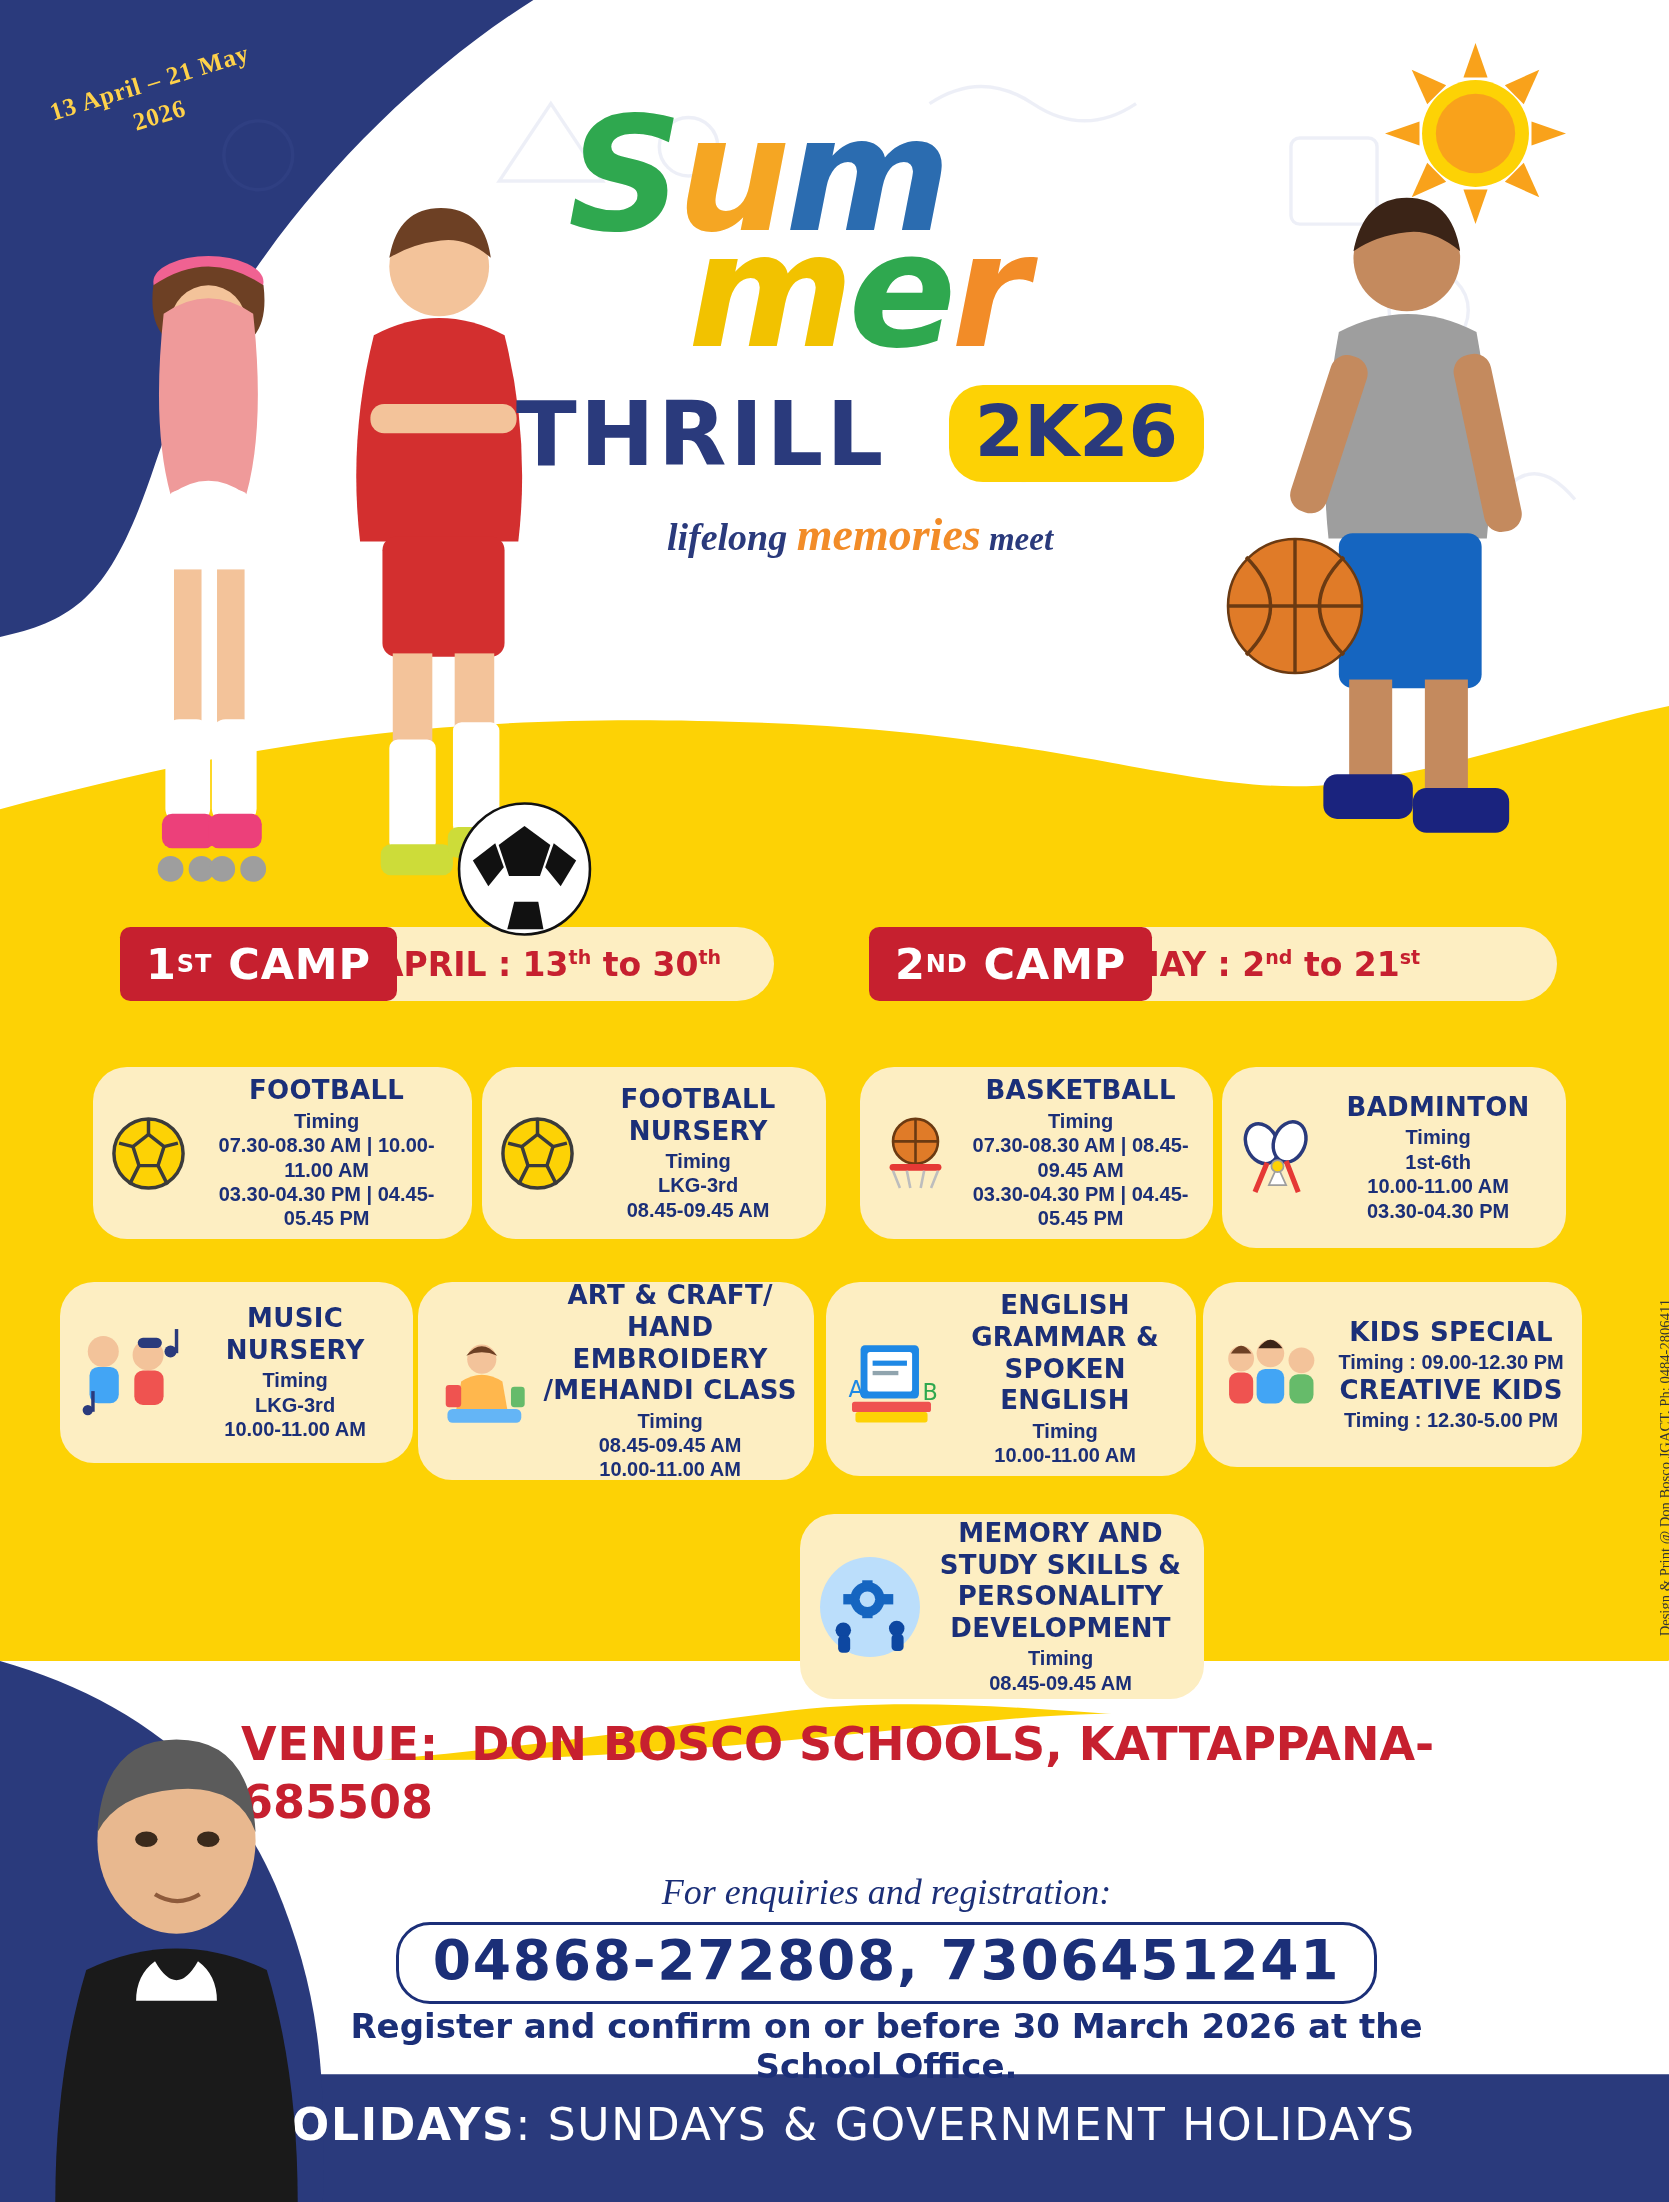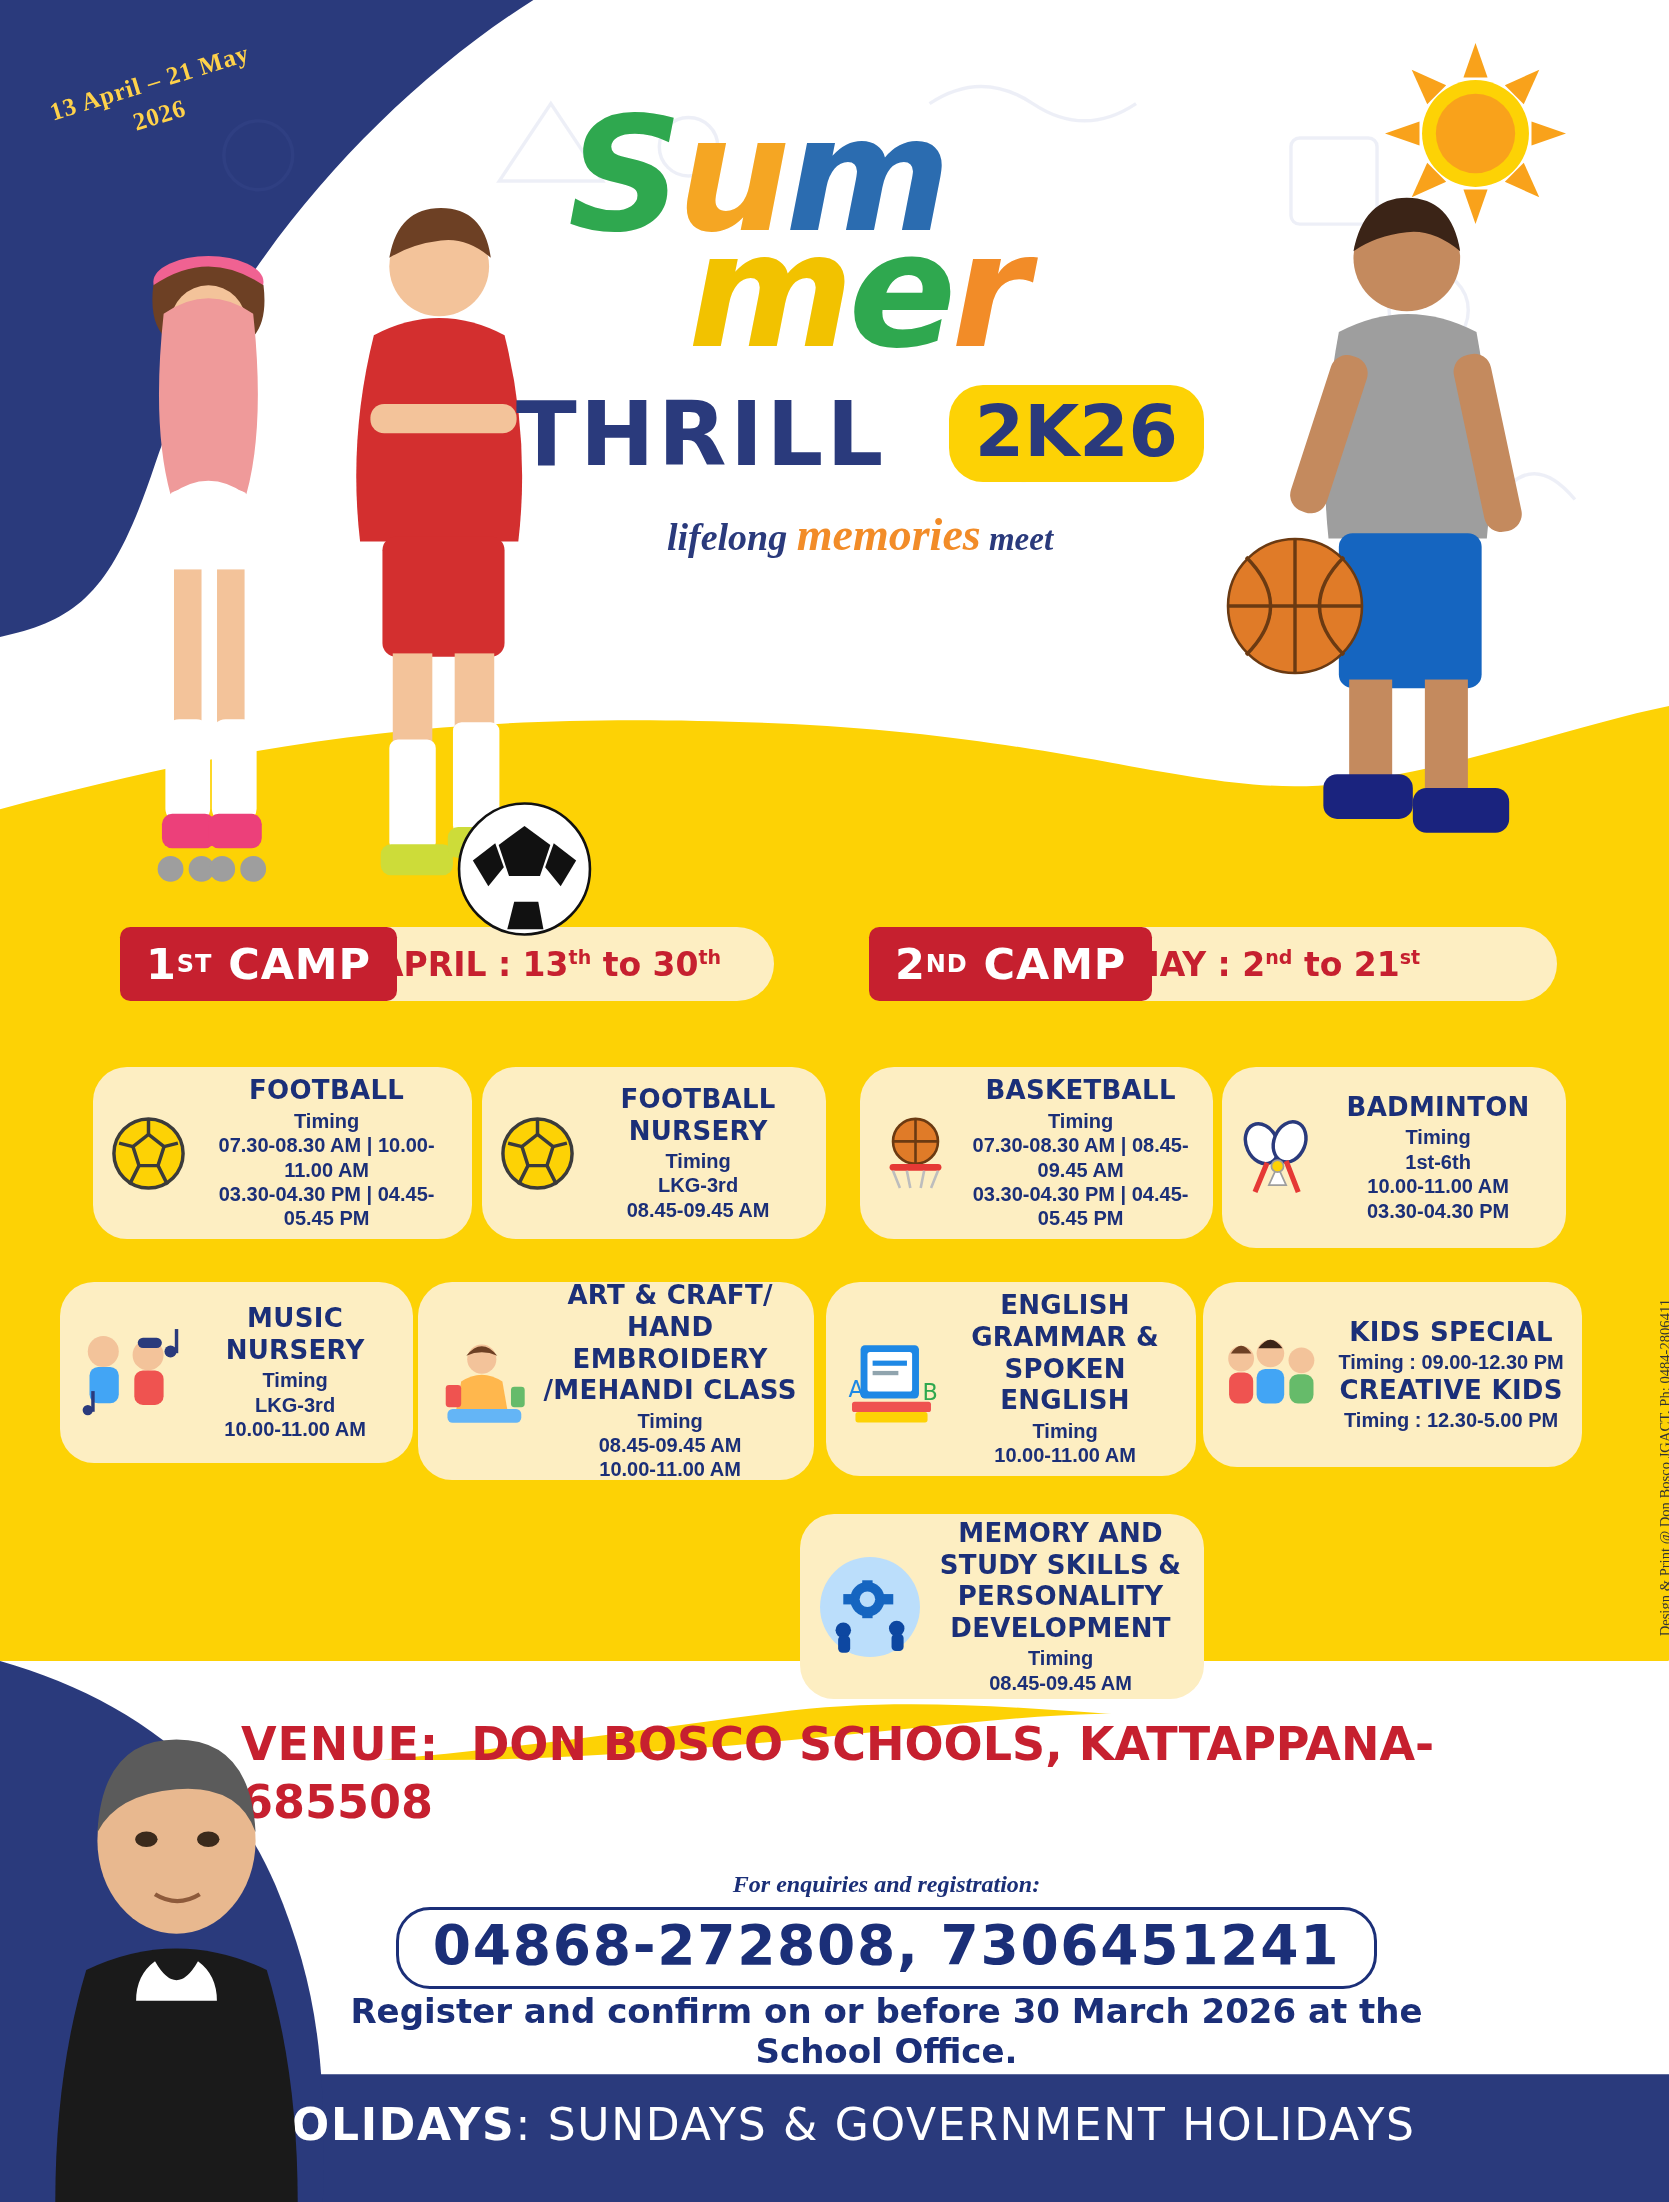--- a/index.html
+++ b/index.html
@@ -230,23 +230,23 @@
 
   .enq {
     position: absolute;
     left: 284px; top: 1871px;
     width: 1205px;
     text-align: center;
     color: #1b2f78;
     z-index: 20;
   }
   .enq .l1 {
-    font-size: 24px;
+    font-size: 36px;
     font-style: italic;
-    font-weight: bold;
+    font-weight: normal;
     font-family: "Liberation Serif", serif;
   }
   .enq .phone {
     margin: 8.6px auto 0 auto;
     border: 3.4px solid #1b2f78;
     border-radius: 34px;
     padding: 3.4px 34px 8.6px 34px;
     display: inline-block;
     font-size: 55px;
     font-weight: bold;

